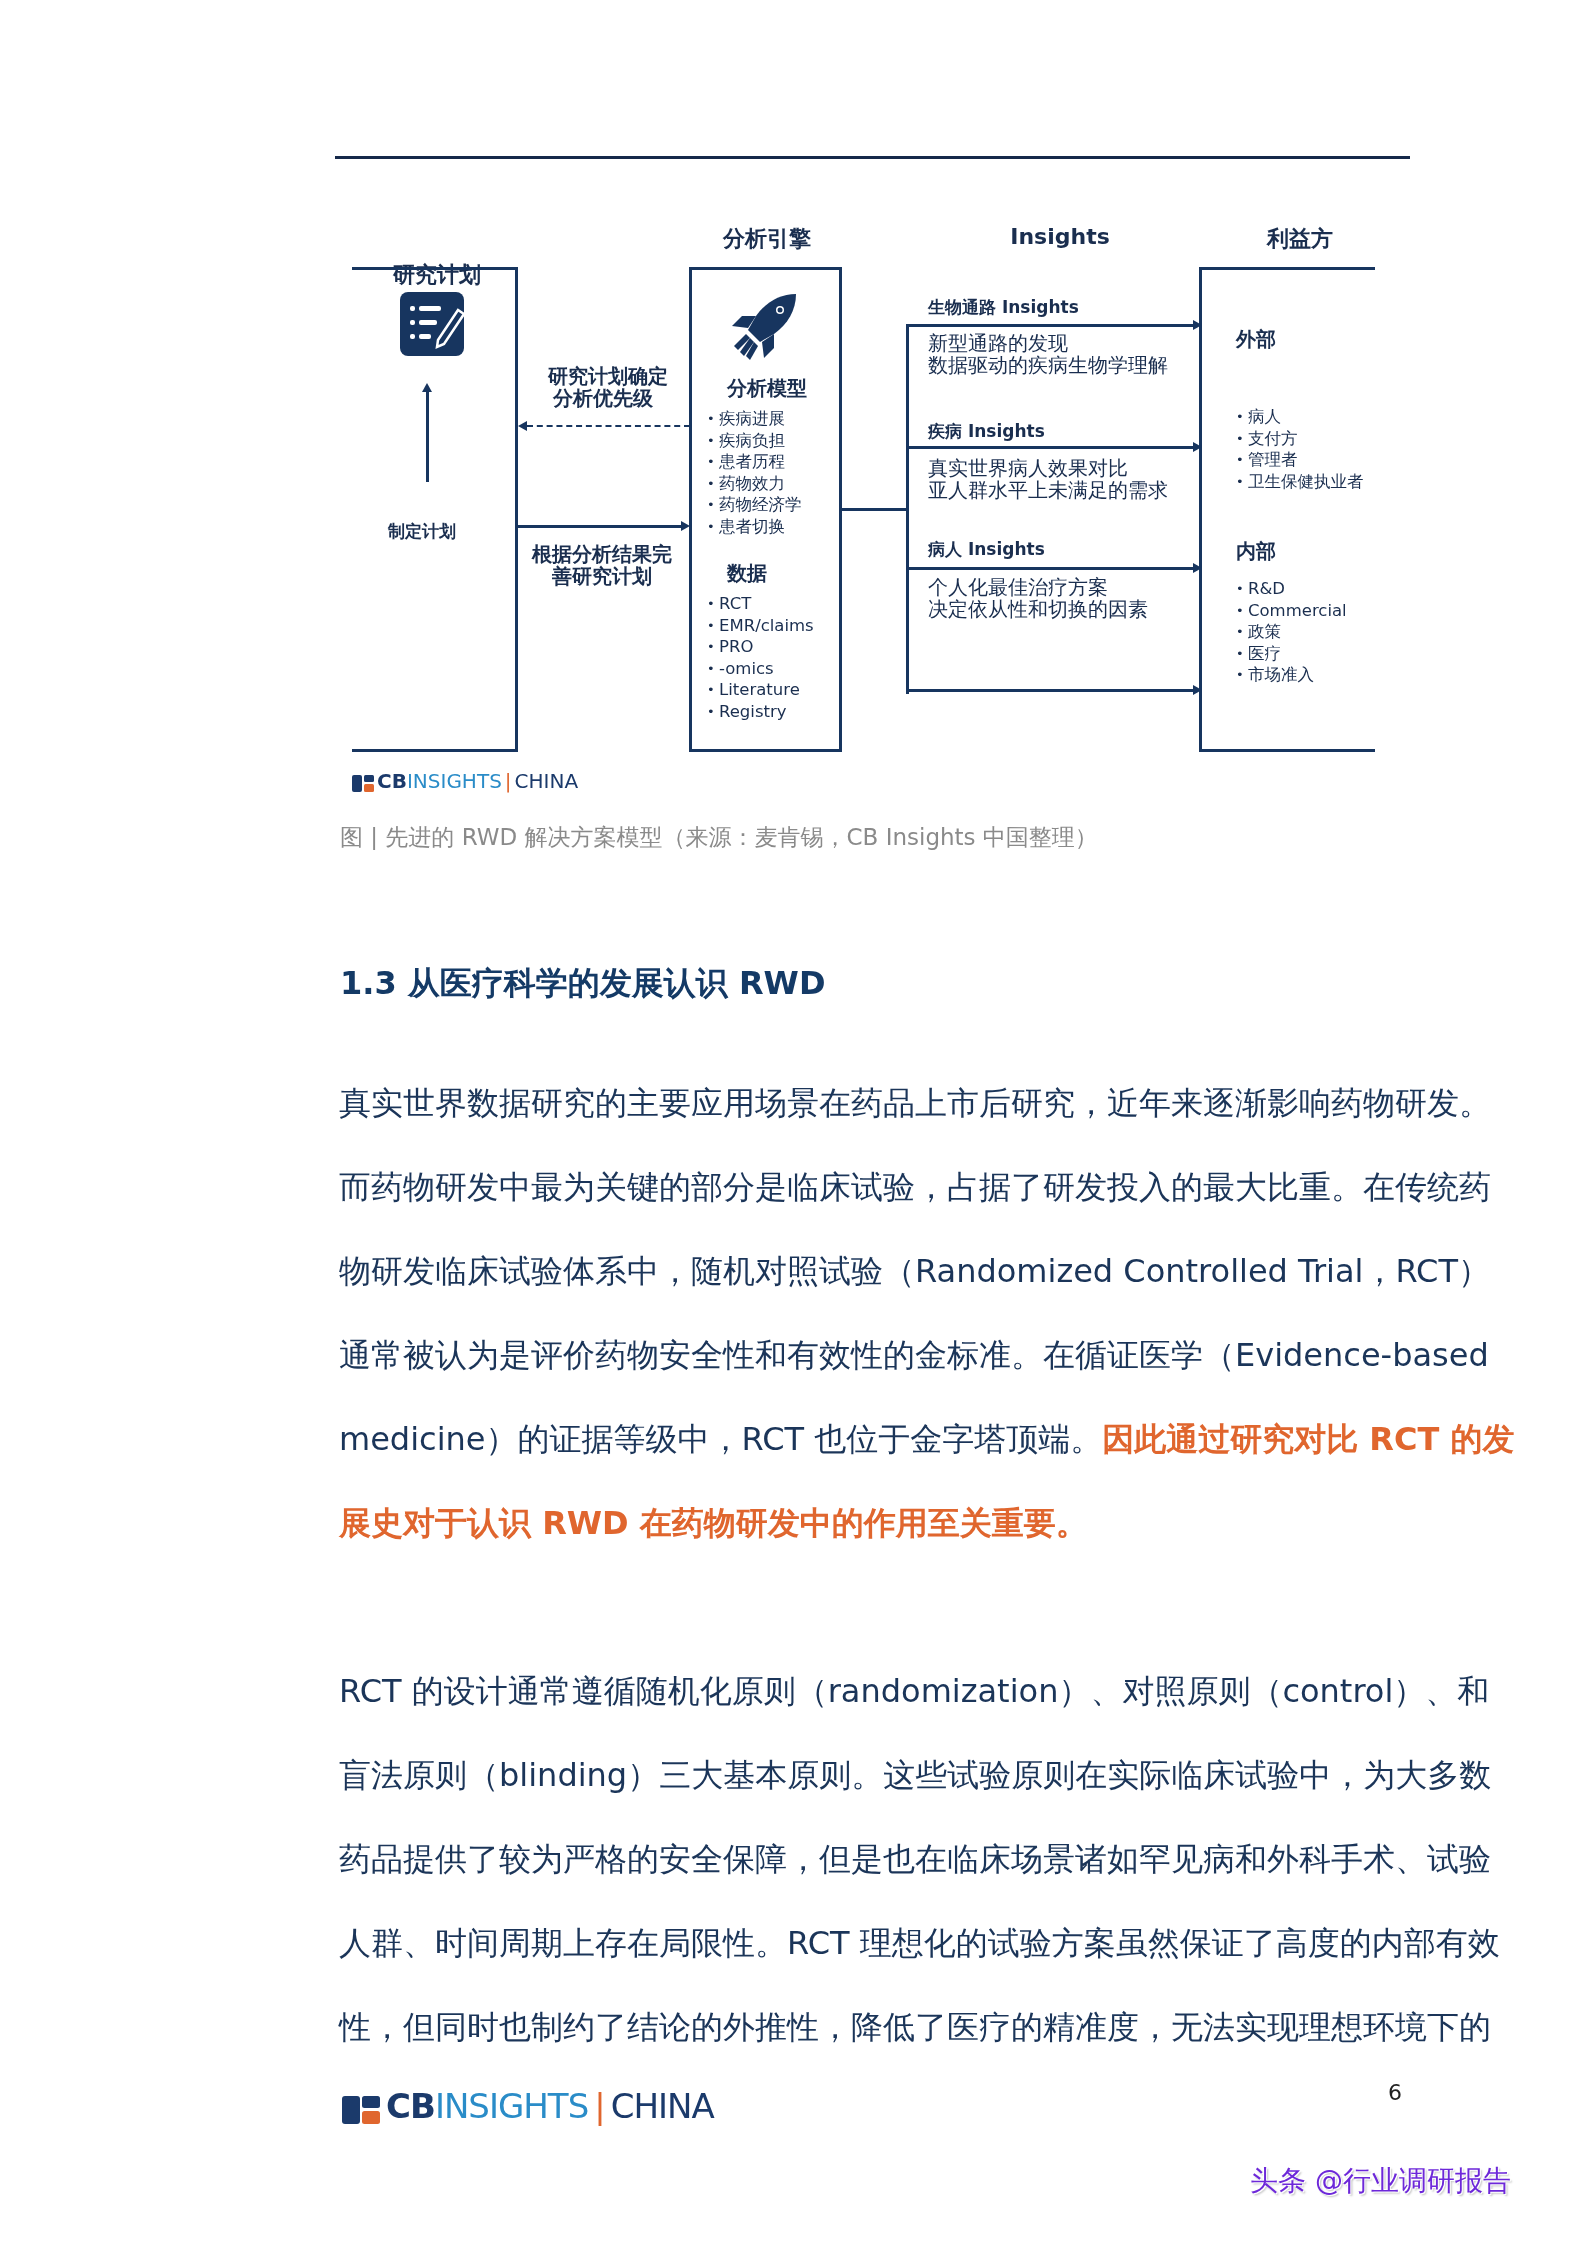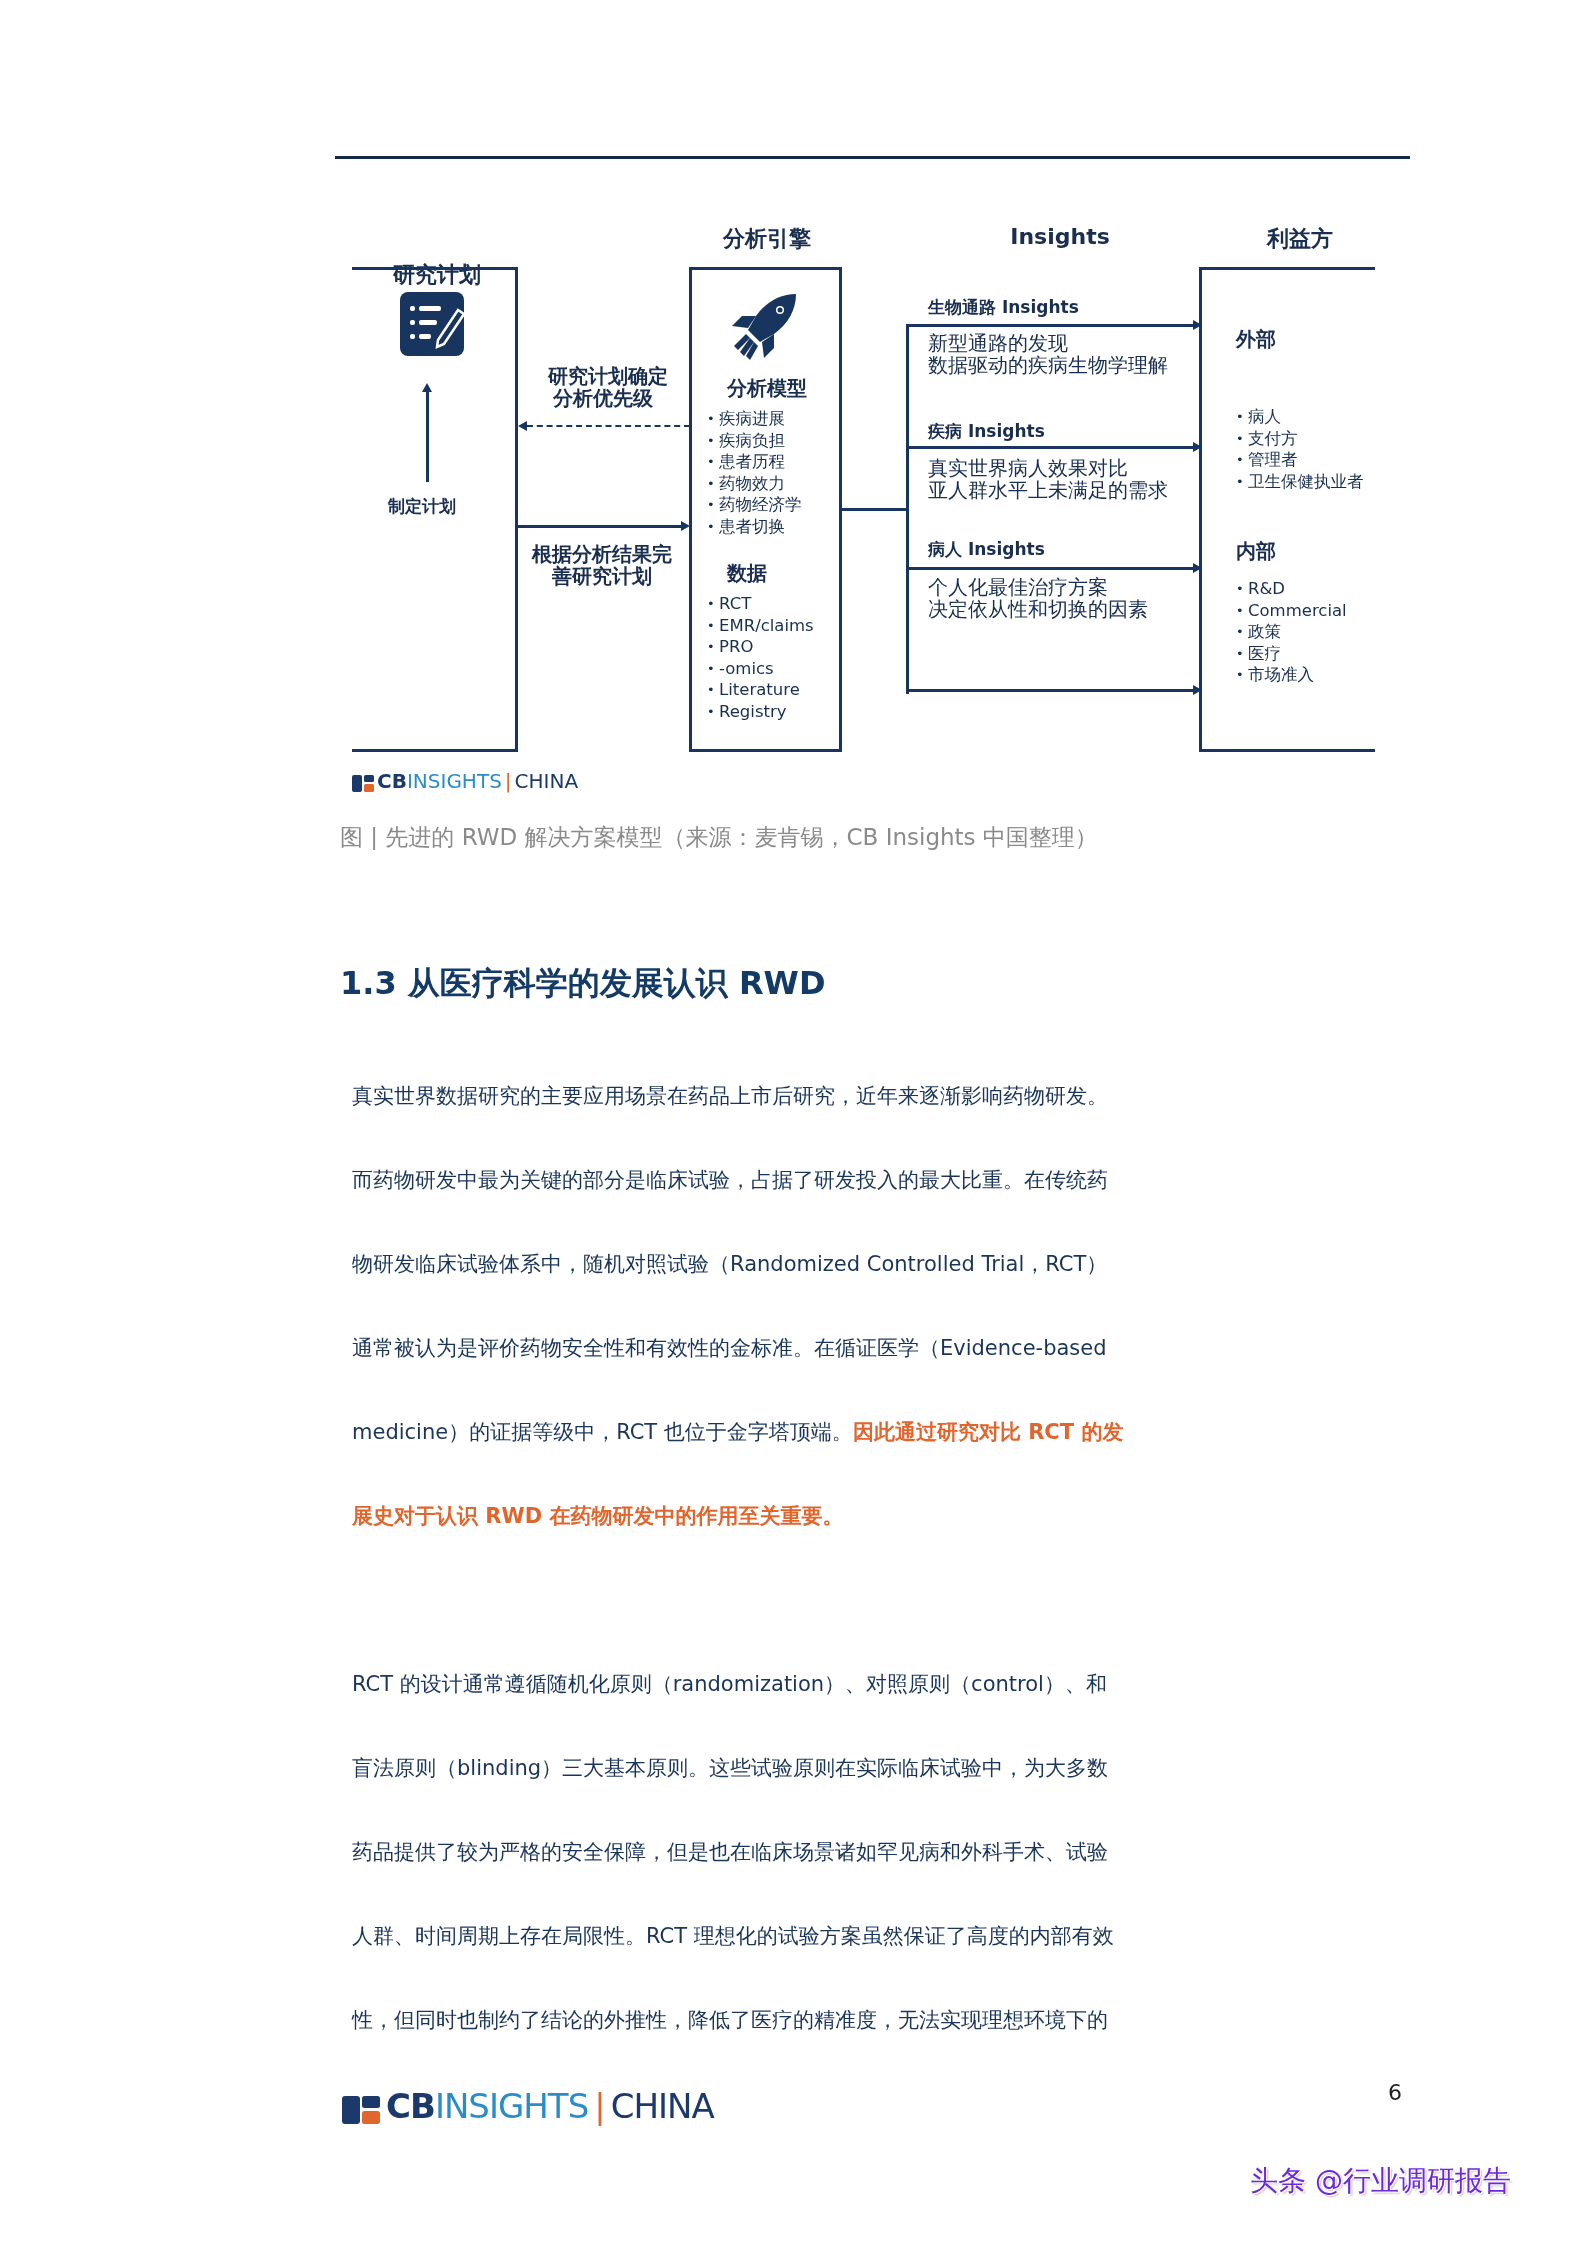--- a/index.html
+++ b/index.html
@@ -26,21 +26,21 @@
 
   .logo { display: flex; align-items: center; white-space: nowrap; }
   .logo .mark { position: relative; display: inline-block; }
   .logo .cb { font-weight: bold; color: #1b3a6b; }
   .logo .ins { color: #2a8cc8; }
   .logo .sep { color: #e0662e; }
   .logo .china { color: #1b3a6b; }
 
   .caption { left: 340px; top: 822px; font-size: 23px; color: #8a8a8a; white-space: nowrap; }
   .section-title { left: 340px; top: 962px; font-size: 32px; font-weight: bold; color: #143a66; white-space: nowrap; }
-  .para { left: 352px; width: 1068px; font-size: 21px; color: #1b3559; white-space: nowrap; }
+  .para { left: 339px; width: 1068px; font-size: 32px; color: #1b3559; white-space: nowrap; }
   .para .hl { color: #e0662e; font-weight: bold; }
   .page-num { left: 1388px; top: 2080px; font-size: 22px; color: #222; }
   .watermark { left: 1250px; top: 2162px; font-size: 28px; color: #6d28d9; white-space: nowrap; text-shadow: 1px 1px 0 #fff, -1px -1px 0 #fff, 2px 2px 2px rgba(0,0,0,0.25); }
 </style>
 </head>
 <body>
 
 <div class="abs top-rule"></div>
 
 <div class="abs diagram">
@@ -63,21 +63,21 @@
       <rect x="21" y="30" width="18" height="5" rx="2" fill="#fff"></rect>
       <rect x="12" y="44" width="5" height="5" rx="2" fill="#fff"></rect>
       <rect x="21" y="44" width="12" height="5" rx="2" fill="#fff"></rect>
       <path d="M40 50 L60 20 L66 24 L46 54 L39 57 Z" fill="#17355f" stroke="#fff" stroke-width="2.5"></path>
     </svg>
   </div>
 
   <div class="abs line" style="left:426px; top:390px; width:3px; height:92px;"></div>
   <div class="abs arrowhead-u" style="left:422px; top:383px;"></div>
 
-  <div class="abs dtext bold" style="left:388px; top:497px;font-family:Liberation Mono, monospace;">制定计划</div>
+  <div class="abs dtext bold" style="left:388px; top:521px;">制定计划</div>
 
   <div class="abs dtext bold small" style="left:548px; top:366px; text-align:center; width:110px;">
     <div>研究计划确定</div>
     <div>分析优先级</div>
   </div>
   <div class="abs dash" style="left:527px; top:425px; width:163px;"></div>
   <div class="abs arrowhead-l" style="left:518px; top:421px;"></div>
 
   <div class="abs line" style="left:518px; top:525px; width:164px; height:3px;"></div>
   <div class="abs arrowhead-r" style="left:681px; top:521px;"></div>

